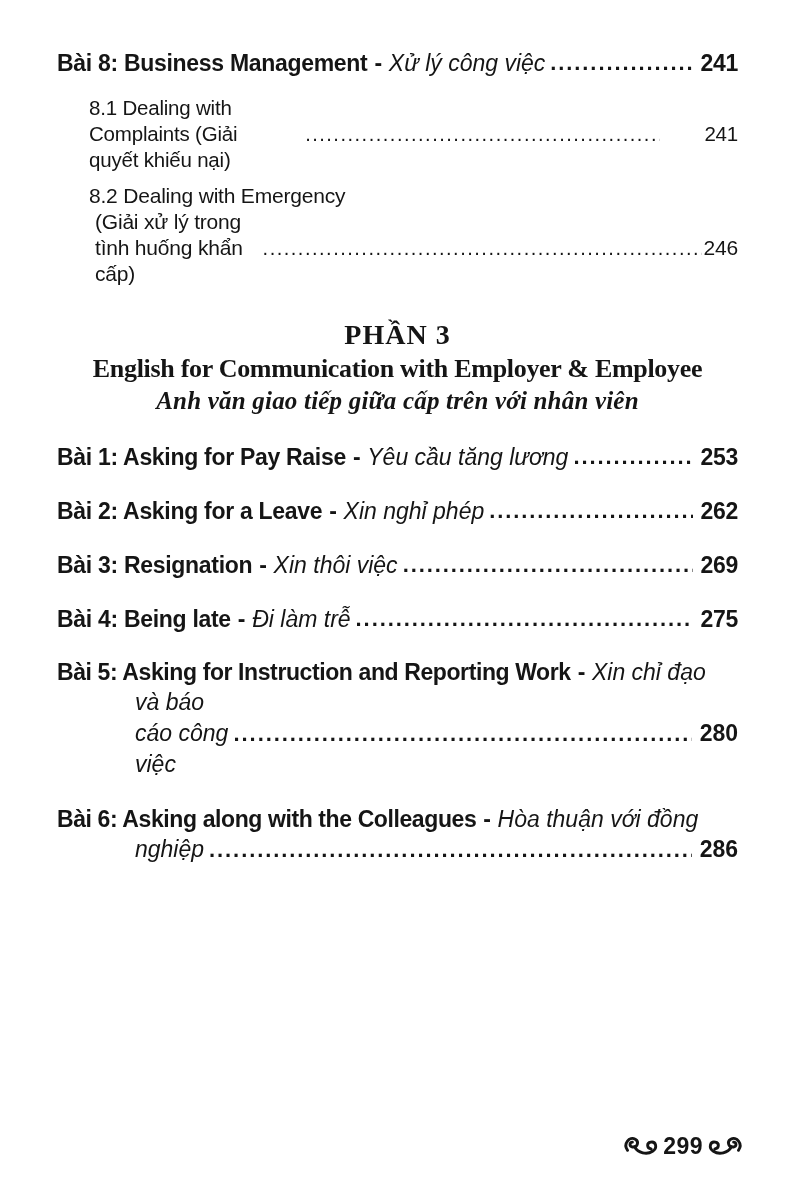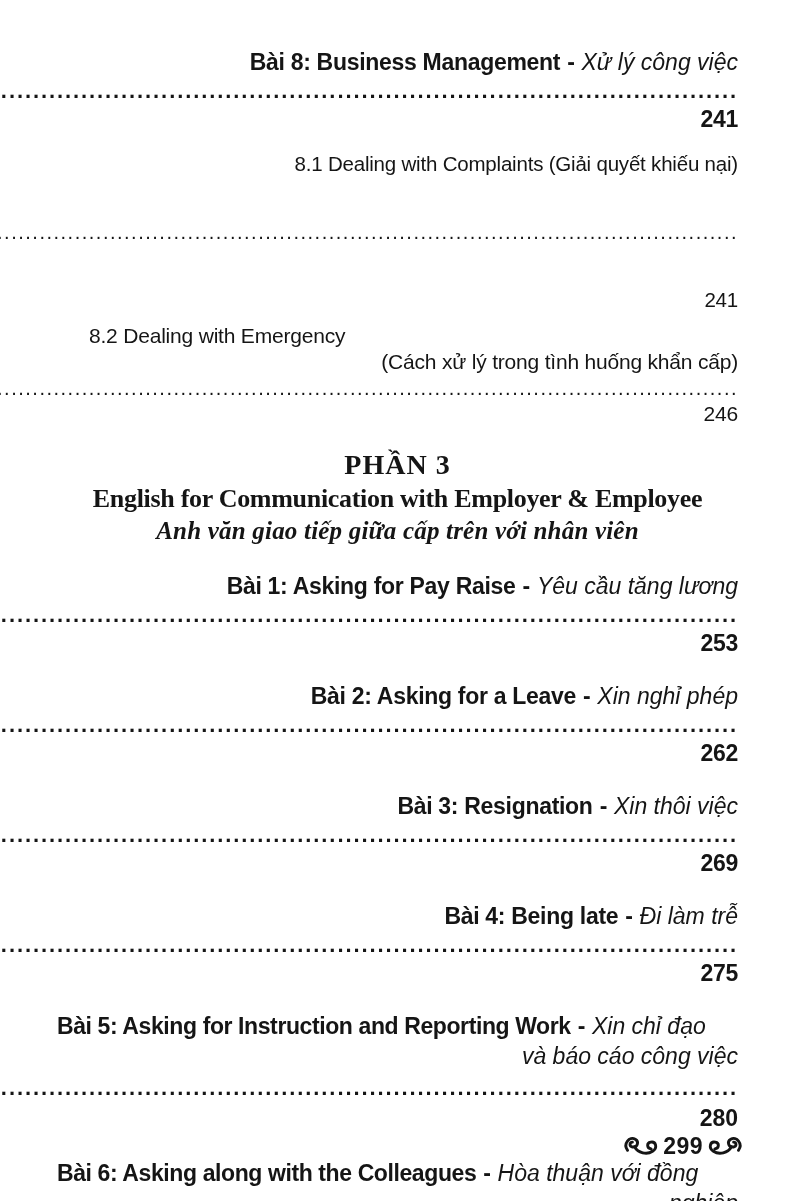--- a/index.html
+++ b/index.html
@@ -9,21 +9,21 @@
     color: #151515;
     font-family: "Liberation Sans", sans-serif;
     position: relative;
     overflow: hidden;
   }
   .content {
     position: absolute;
     left: 57px; right: 62px; top: 48px;
   }
   
-  .row { display: flex; align-items: flex-end; flex-direction: column; }
+  .row { display: flex; align-items: center; }
   .dots { flex: 1 1 auto; overflow: hidden; white-space: nowrap; margin-left: 5px; }
   .dots::after {
     content: "....................................................................................................................................";
     letter-spacing: 1.9px; font-weight: 700; font-size: 22px;
   }
   .dots-sub::after { letter-spacing: 1.5px; font-weight: 400; font-size: 20px; }
 
   
   .lvl1 { font-size: 23px; font-weight: 700; letter-spacing: -0.3px; line-height: 28px; }
   .lvl1 .txt { white-space: nowrap; }
@@ -34,21 +34,21 @@
   
   .lvl2 { font-size: 20.5px; font-weight: 400; letter-spacing: -0.2px; line-height: 26px; padding-left: 32px; gap: 42px; }
   .pg-sub { font-weight: 400; margin-left: 2px; }
   .lvl2-block { font-size: 21px; font-weight: 400; letter-spacing: -0.2px; line-height: 26px; padding-left: 32px; }
   .lvl2-cont { padding-left: 6px; }
 
   .mt18 { margin-top: 18px; }
   .mt10 { margin-top: 10px; }
 
   
-  .heading { text-align: center; margin-top: 22px; font-family: "Liberation Serif", serif; }
+  .heading { text-align: center; margin-top: 32px; font-family: "Liberation Serif", serif; }
   .part-label { font-size: 28px; font-weight: 700; letter-spacing: 1px; line-height: 32px; }
   .title-en { font-size: 26px; font-weight: 700; line-height: 28px; margin-top: 4px; letter-spacing: -0.3px; }
   .title-vi { font-size: 25px; font-weight: 700; font-style: italic; line-height: 28px; margin-top: 4px; letter-spacing: 0.2px; }
 
   
   .item { margin-top: 25px; }
   .item-first { margin-top: 27px; }
   .wrap-line1 { white-space: nowrap; font-size: 23px; font-weight: 700; letter-spacing: -0.4px; line-height: 29px; }
   .wrap-line2 { padding-left: 78px; font-size: 23px; line-height: 31px; }
   .wrap-line2 .vi { font-size: 23px; }
@@ -77,21 +77,21 @@
 
   <div class="row lvl2 mt18">
     <span>8.1 Dealing with Complaints (Giải quyết khiếu nại)</span>
     <span class="dots dots-sub"></span>
     <span class="pg-sub">241</span>
   </div>
 
   <div class="lvl2-block mt10">
     <div>8.2 Dealing with Emergency</div>
     <div class="row lvl2-cont">
-      <span>(Cách xử lý trong tình huống khẩn cấp)</span>
+      <span>(Giải xử lý trong tình huống khẩn cấp)</span>
       <span class="dots dots-sub"></span>
       <span class="pg-sub">246</span>
     </div>
   </div>
 
   <div class="heading">
     <div class="part-label">PHẦN 3</div>
     <div class="title-en">English for Communication with Employer &amp; Employee</div>
     <div class="title-vi">Anh văn giao tiếp giữa cấp trên với nhân viên</div>
   </div>

